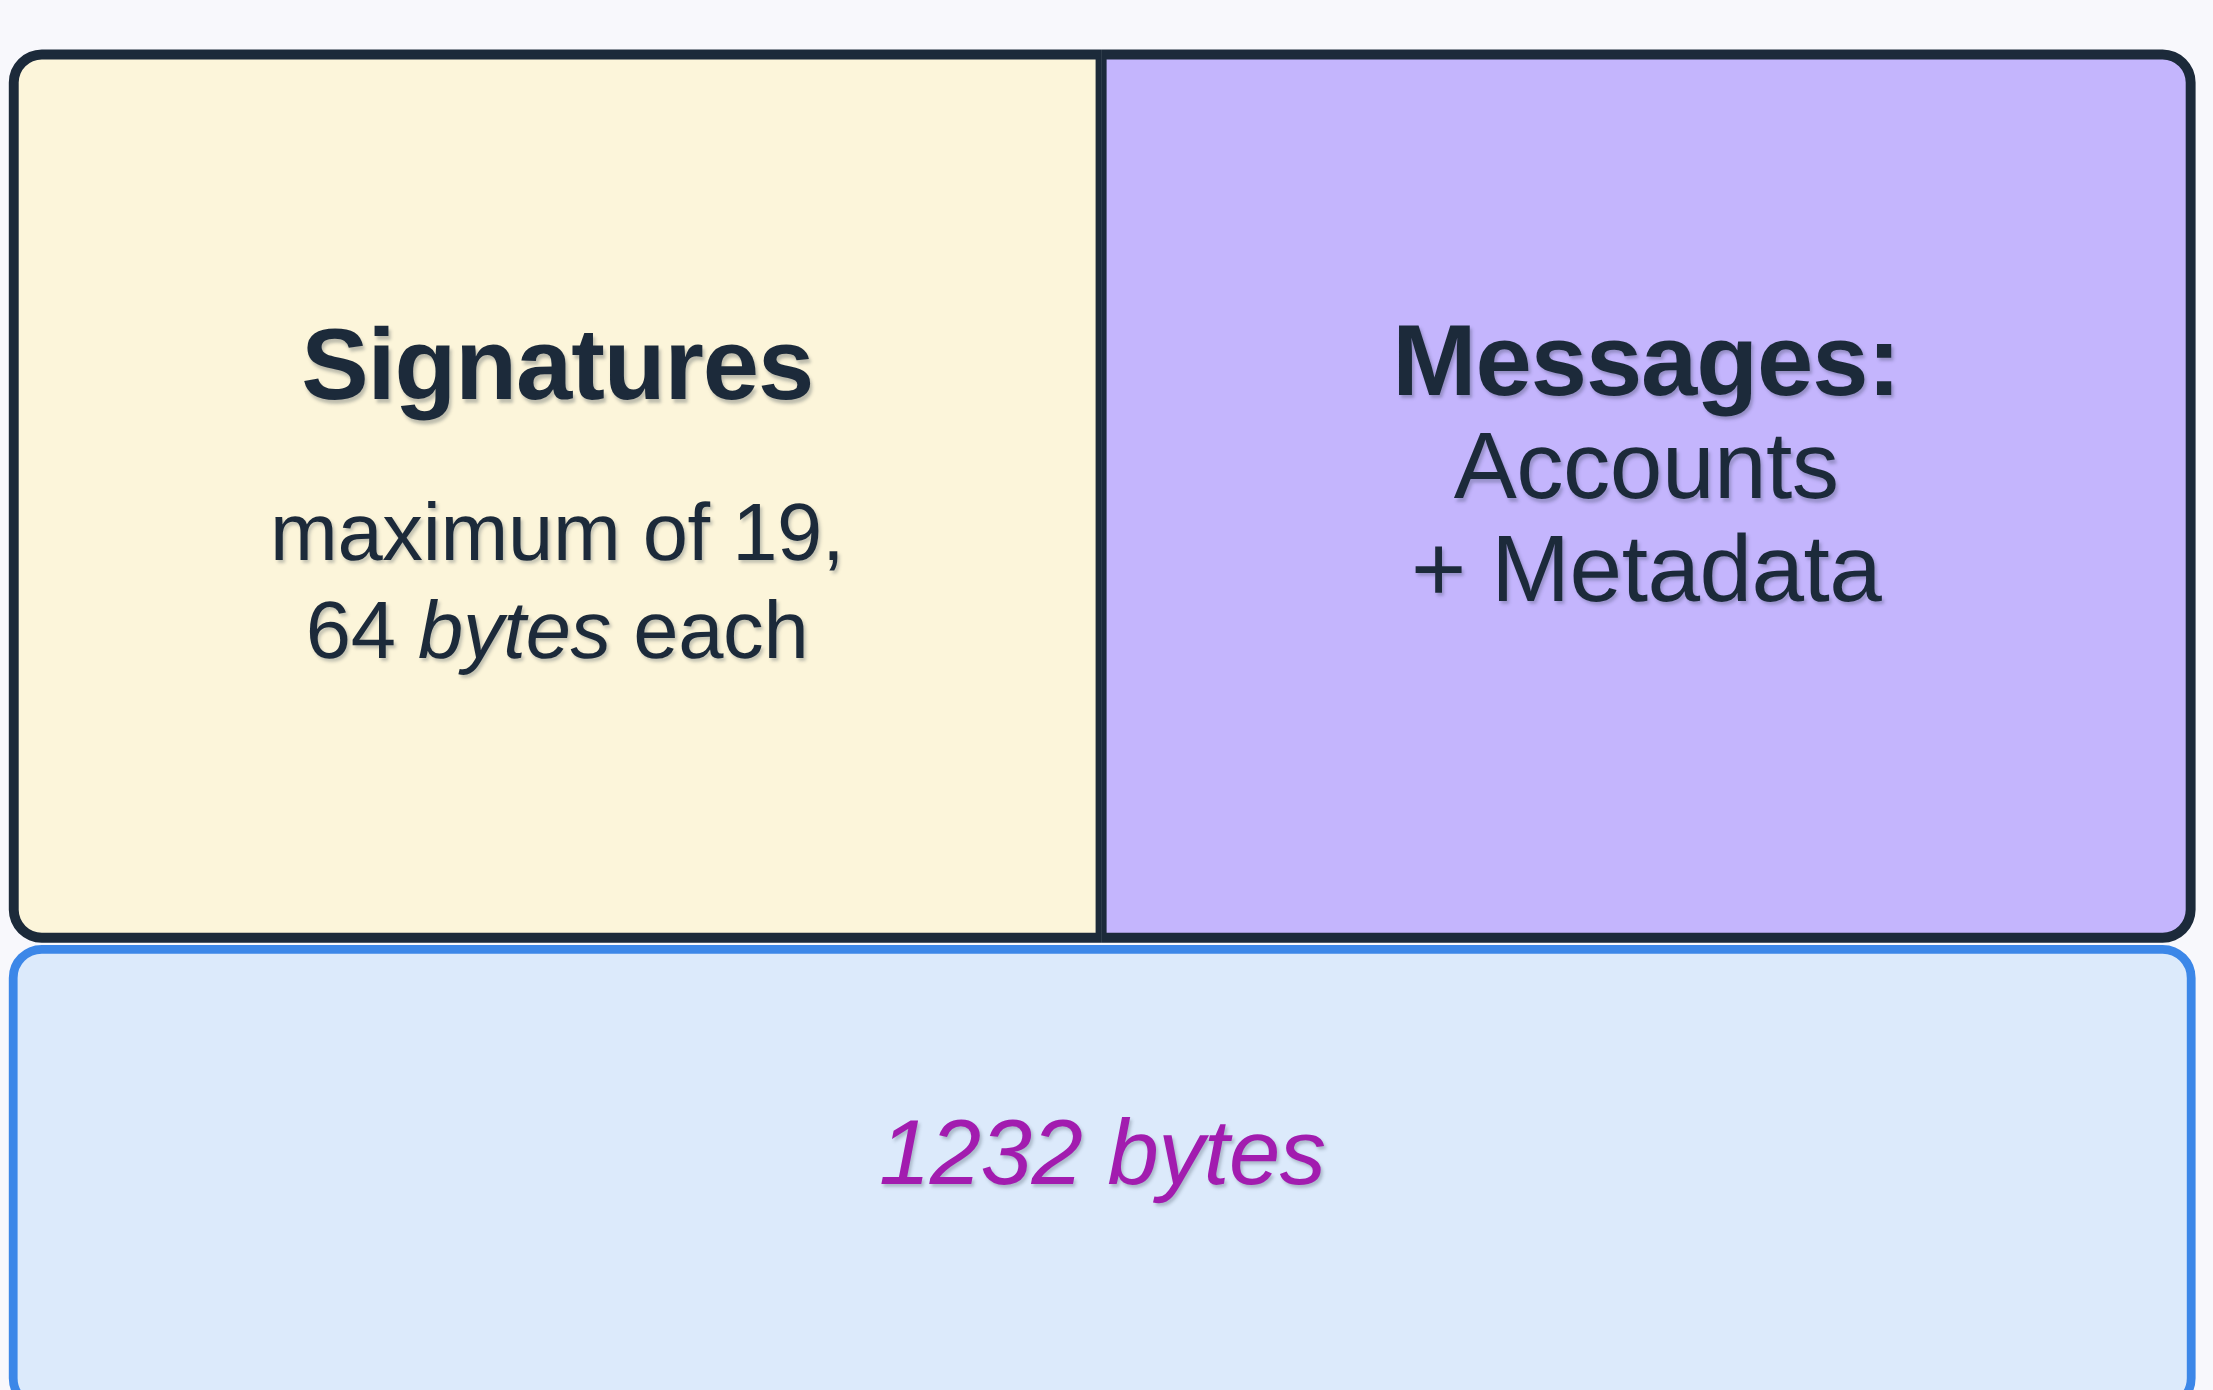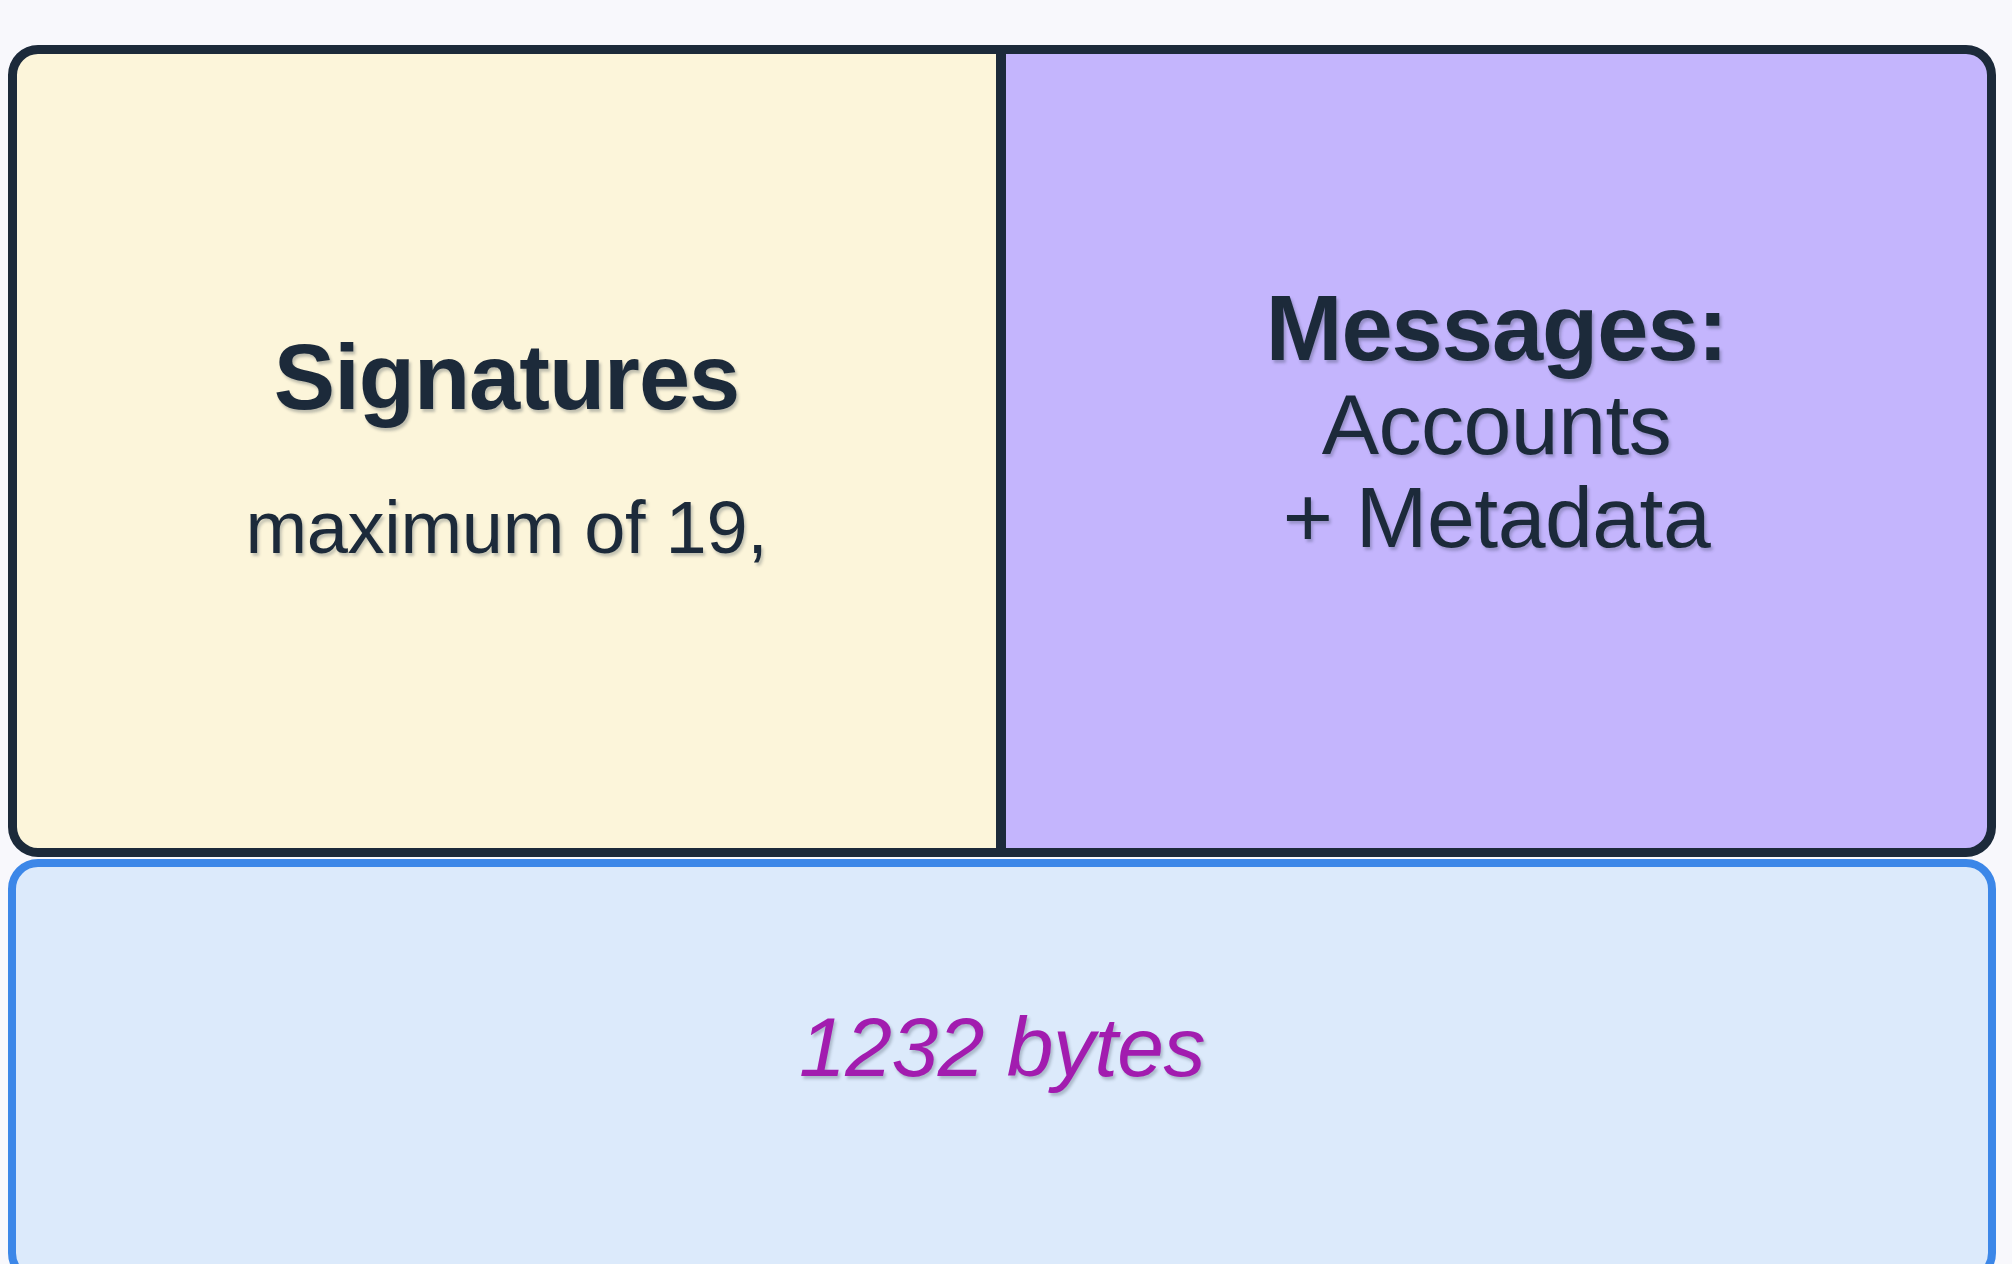--- a/index.html
+++ b/index.html
@@ -130,20 +130,23 @@
 <div id="diagram">
 
   <div class="top-row">
 
     <div class="panel panel-signatures">
       <div class="panel-title">Signatures</div>
       <div class="gap-lg"></div>
       <div class="panel-detail">
         <span>maximum of 19,</span>
       </div>
+      <div class="panel-detail">
+        <span>64 </span><em class="byteword">bytes</em><span> each</span>
+      </div>
     </div>
 
     <div class="panel panel-messages">
       <div class="panel-title">Messages:</div>
       <div class="panel-subtitle">Accounts</div>
       <div class="panel-subtitle">+ Metadata</div>
       <div class="gap-lg"></div>
     </div>
 
   </div>

